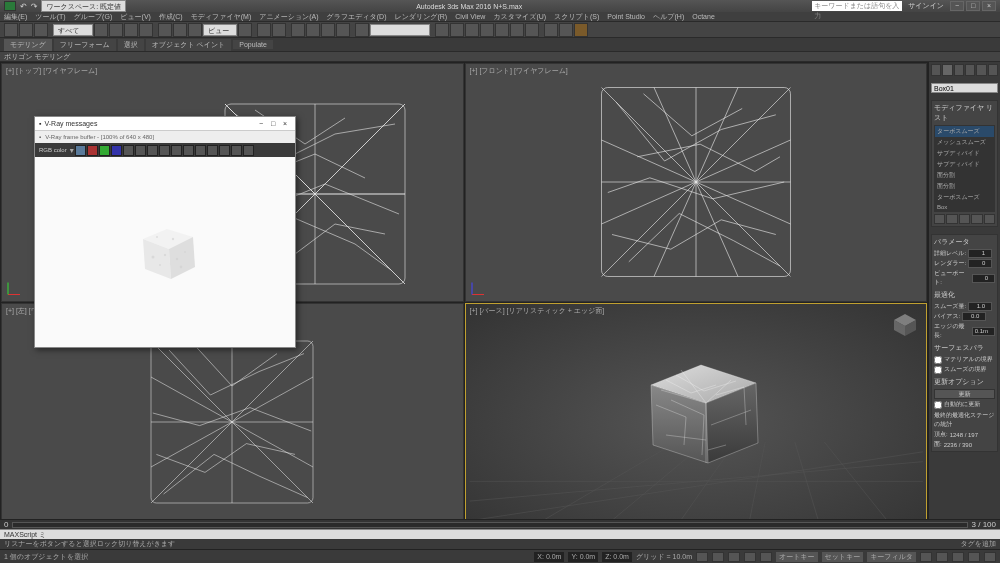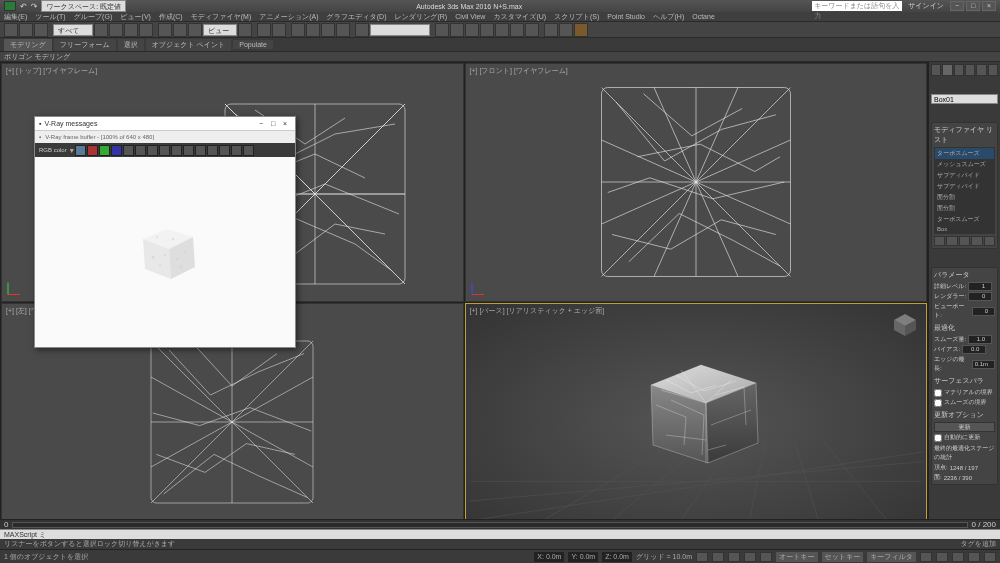--- a/index.html
+++ b/index.html
@@ -44,21 +44,21 @@
 .wirecube-ortho { position: absolute; top: 50%; left: 50%; transform: translate(-50%,-50%); width: 200px; height: 200px; }
 .wirecube-ortho svg { width: 100%; height: 100%; }
 
 
 .persp { background: radial-gradient(ellipse at center, #555 0%, #333 100%); }
 .persp-grid { position: absolute; top: 0; left: 0; width: 100%; height: 100%; }
 .persp-cube { position: absolute; top: 45%; left: 50%; transform: translate(-50%,-50%); width: 160px; height: 130px; }
 .viewcube { position: absolute; top: 6px; right: 6px; width: 30px; height: 30px; opacity: 0.6; }
 
 
-.right-panel { width: 72px; background: #3a3a3a; border-left: 1px solid #222; display: flex; flex-direction: column; padding: 2px; gap: 18px; }
+.right-panel { width: 72px; background: #3a3a3a; border-left: 1px solid #222; display: flex; flex-direction: column; padding: 2px; gap: 7px; }
 .panel-tabs { display: flex; gap: 1px; height: 12px; }
 .panel-tab { flex: 1; background: #555; border: 1px solid #333; cursor: pointer; }
 .panel-tab.active { background: #666; }
 .panel-section { background: #444; border: 1px solid #333; padding: 2px; }
 .panel-title { font-size: 7px; color: #ccc; margin-bottom: 2px; }
 .panel-list { background: #333; min-height: 40px; font-size: 6px; color: #aaa; padding: 1px; }
 .panel-list div { padding: 1px 2px; cursor: pointer; }
 .panel-list .sel { background: #2a4a6a; }
 .panel-btn { width: 100%; height: 10px; background: #555; border: 1px solid #333; font-size: 6px; color: #ccc; margin-top: 1px; cursor: pointer; text-align: center; line-height: 8px; }
 .panel-row { display: flex; align-items: center; gap: 2px; font-size: 6px; margin-top: 1px; }
@@ -419,21 +419,21 @@
           <span>2236 / 390</span>
         </div>
     </div>
   </div>
 </div>
 
 <div class="footer">
   <div class="timeline">
     <span style="margin-right:4px">0</span>
     <div class="timeline-track"></div>
-    <span style="margin-left:4px">0 / 200</span>
+    <span style="margin-left:4px">3 / 100</span>
   </div>
   <div class="maxscript">MAXScript ミ</div>
   <div class="status2">
     <span>リスナーをボタンすると選択ロック切り替えがきます</span>
     <span style="flex:1"></span>
     <span>タグを追加</span>
   </div>
   <div class="status">
     <span>1 個のオブジェクトを選択</span>
     <span class="spacer"></span>

